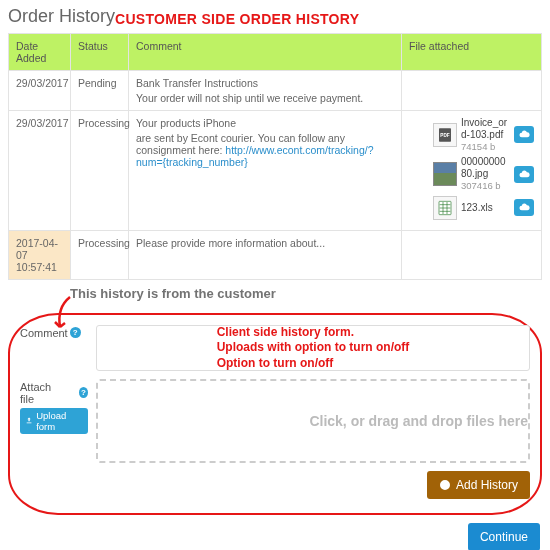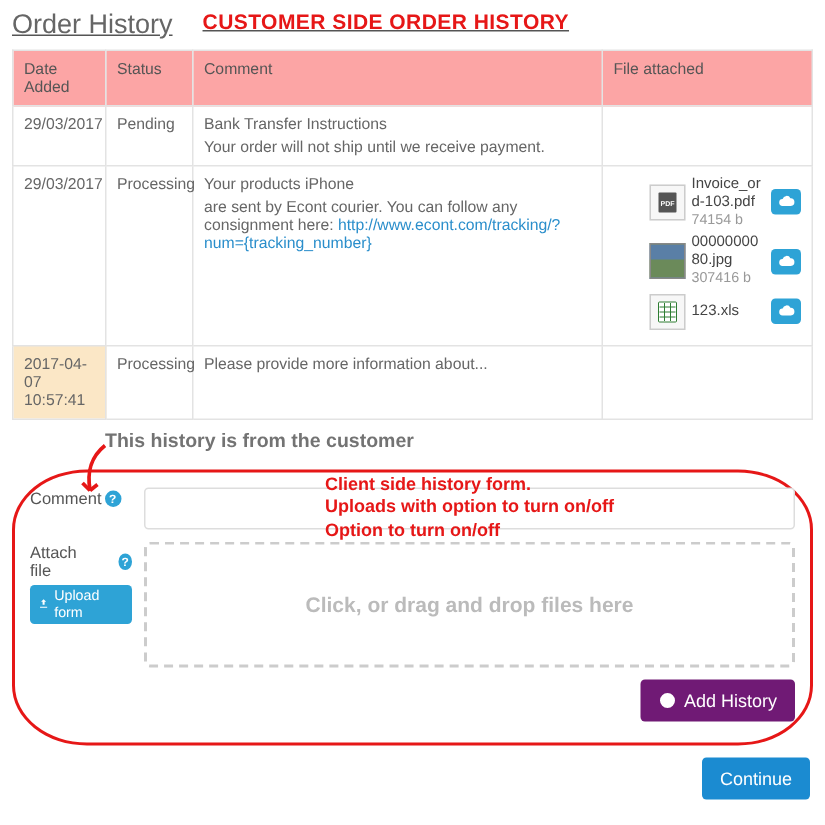--- a/index.html
+++ b/index.html
@@ -1,23 +1,23 @@
 <!DOCTYPE html>
 <html><head>
 <meta charset="utf-8">
 <style>
   * { box-sizing: border-box; margin: 0; padding: 0; }
   body { font-family: -apple-system, "Helvetica Neue", Arial, sans-serif; font-size: 11px; color: #555; background: #fff; width: 550px; }
   .wrap { padding: 6px 8px; }
-  .hdr-row { display: flex; align-items: flex-start; gap: 20px; margin-bottom: 6px; text-decoration: underline; }
+  .hdr-row { display: flex; align-items: flex-end; margin-bottom: 6px; }
   h1.page-title { font-size: 18px; font-weight: 400; color: #666; }
   .overlay-title { font-weight: 700; font-size: 14px; color: #e61717; letter-spacing: .3px; }
   table.history { width: 100%; border-collapse: collapse; table-layout: fixed; }
   table.history th, table.history td { border: 1px solid #e3e3e3; padding: 6px 7px; vertical-align: top; font-size: 10.5px; color: #666; }
-  table.history th { background: #fca5a5; font-weight: 500; text-align: left; color: #555; }
+  table.history th { background: #bef264; font-weight: 500; text-align: left; color: #555; }
   .col-date { width: 62px; }
   .col-status { width: 58px; }
   .col-comment { width: auto; }
   .col-file { width: 140px; }
   a.link { color: #2a8ecb; text-decoration: none; }
   .file-item { display: flex; align-items: center; gap: 4px; margin-bottom: 4px; padding-left: 24px; }
   .file-thumb { width: 24px; height: 24px; border: 1px solid #ccc; display: flex; align-items: center; justify-content: center; background: #f7f7f7; flex: 0 0 24px; }
   .file-thumb svg { width: 16px; height: 16px; }
   .file-thumb.img { background: linear-gradient(180deg,#5a7fa6 0%,#5a7fa6 45%,#6b8a5a 45%,#6b8a5a 100%); border-color:#888; }
   .file-meta { flex: 1; min-width: 0; line-height: 1.2; }
@@ -25,28 +25,28 @@
   .file-size { color: #999; font-size: 9.5px; }
   .cloud-btn { background: #2ea3d6; width: 20px; height: 17px; border-radius: 3px; display: flex; align-items: center; justify-content: center; color: #fff; flex: 0 0 20px; cursor: pointer; }
   .cloud-btn svg { width: 11px; height: 11px; fill: #fff; }
   tr.highlight td:first-child { background: #fbe7c6; }
   .ann-line { color:#737373; font-weight:700; font-size:13px; padding: 6px 0 2px 62px; position: relative; }
   .arrow-svg { position:absolute; left:42px; top:15px; }
   .form-panel { border: 2px solid #e61717; border-radius: 50px / 40px; padding: 10px 10px 14px 10px; margin-top: 10px; position: relative; }
   .form-row { display: flex; align-items: flex-start; gap: 8px; margin-bottom: 8px; }
   .form-label { width: 68px; font-size: 11px; color: #555; padding-top: 2px; display:flex; align-items:center; gap:2px;}
   .help-icon { display:inline-flex; width:11px; height:11px; border-radius:50%; background:#2ea3d6; color:#fff; align-items:center; justify-content:center; font-size:8px; font-weight:700; }
-  .textarea { flex: 1; height: 28px; border: 1px solid #ddd; border-radius: 3px; background: #fff; padding: 4px; font-size: 11px; position: relative; }
+  .textarea { flex: 1; height: 46px; border: 1px solid #ddd; border-radius: 3px; background: #fff; padding: 4px; font-size: 11px; position: relative; }
   .overlay-form { position:absolute; left:50%; top:50%; transform:translate(-50%,-50%); color:#e61717; font-weight:700; font-size:12px; line-height:1.3; text-align:left; white-space:nowrap; pointer-events:none;}
   .upload-chip { background:#2ea3d6; color:#fff; border-radius:3px; padding:2px 5px; font-size:9.5px; display:inline-flex; align-items:center; gap:3px; cursor:pointer;}
-  .dropzone { flex:1; border:2px dashed #ccc; border-radius:4px; height:84px; display:flex; flex-direction:column; align-items:center; justify-content:center; gap:17px; color:#b7b7b7; }
+  .dropzone { flex:1; border:2px dashed #ccc; border-radius:4px; height:84px; display:flex; flex-direction:column; align-items:flex-end; justify-content:center; gap:17px; color:#b7b7b7; }
   .dz-text { font-size:14px; font-weight:600; color:#bbb;}
   .dz-btn { background:#eee; border:1px solid #ccc; border-radius:3px; padding:4px 10px; font-size:11px; color:#888; display:flex; align-items:center; gap:4px; cursor:pointer;}
   .btn-row { display:flex; justify-content:flex-end; margin-top:6px; }
-  .btn { background:#701a75; color:#fff; border-radius:3px; padding:7px 12px; font-size:12px; cursor:pointer; display:inline-flex; align-items:center; gap:5px; border:none;}
+  .btn { background:#a16207; color:#fff; border-radius:3px; padding:7px 12px; font-size:12px; cursor:pointer; display:inline-flex; align-items:center; gap:5px; border:none;}
   .btn.secondary { background:#1b8bd1; }
   .outer-btn-row { display:flex; justify-content:flex-end; padding:8px 2px 4px; }
   .comment-sub { color:#666; font-size:10.5px; margin-top:3px; display:block;}
 </style>
 </head>
 <body>
 
 <div class="wrap">
   <div class="hdr-row">
     <h1 class="page-title">Order History</h1>

